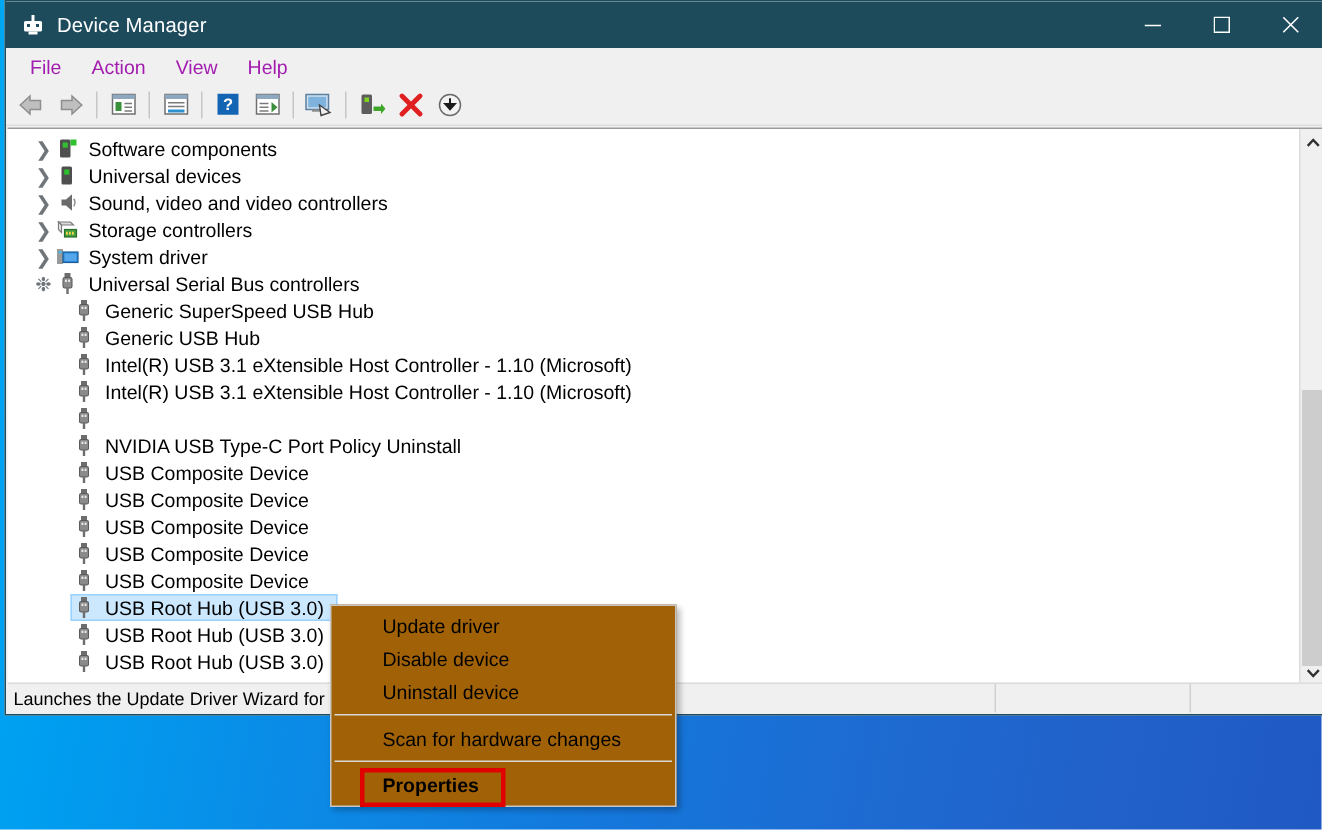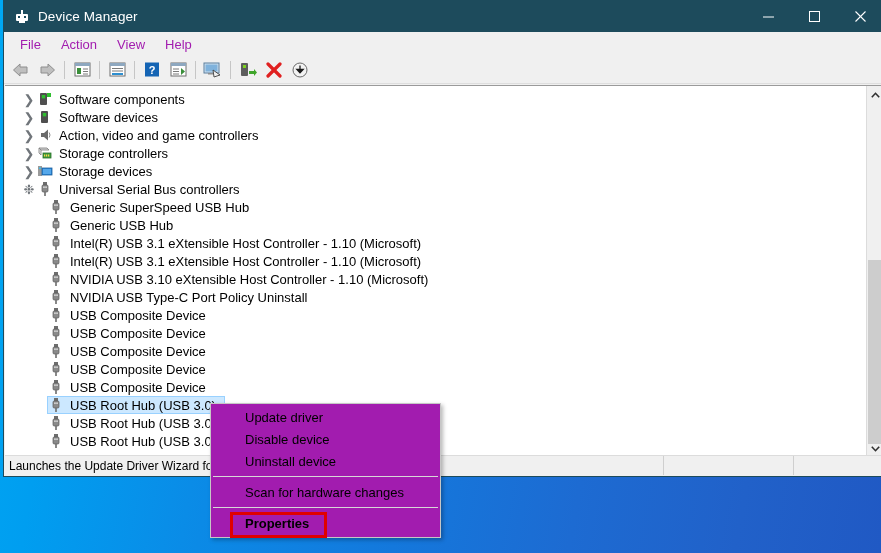--- a/index.html
+++ b/index.html
@@ -207,24 +207,24 @@
     padding-left: 4px;
     box-sizing: border-box;
   }
   #sb-main { width: 658px; }
   #sb-2 { width: 130px; border-left: 1px solid #cfcfcf; }
   #sb-3 { width: 88px; border-left: 1px solid #cfcfcf; }
 
   
   #ctxmenu {
     position: absolute;
-    left: 210px;
+    left: 220px;
     top: 403px;
     width: 231px;
-    background: #a21caf;
+    background: #a16207;
     border: 1px solid #c6c6c6;
     box-shadow: 2px 2px 4px rgba(0,0,0,0.28);
     padding: 2px 0 3px 0;
     box-sizing: border-box;
     z-index: 50;
   }
   .ctxitem {
     height: 22px;
     display: flex;
     align-items: center;
@@ -392,32 +392,32 @@
       </div>
 
       <div class="node lvl1">
         <span class="chev">❯</span>
         <span class="nodeicon">
           <svg width="16" height="16" viewBox="0 0 16 16">
               <rect x="4" y="2" width="7" height="12" rx="1" fill="#4f4f4f"></rect>
               <rect x="5.8" y="4" width="3.4" height="3.4" fill="#2fbf2f"></rect>
             </svg>
         </span>
-        <span class="nodelabel">Software devices</span>
+        <span class="nodelabel">Universal devices</span>
       </div>
 
       <div class="node lvl1">
         <span class="chev">❯</span>
         <span class="nodeicon">
           <svg width="16" height="16" viewBox="0 0 16 16">
               <path d="M4 6 L7 6 L11 2.5 L11 13.5 L7 10 L4 10 Z" fill="#6b6b6b"></path>
               <path d="M12.2 5.5 Q13.8 8 12.2 10.5" stroke="#8c8c8c" fill="none" stroke-width="1"></path>
             </svg>
         </span>
-        <span class="nodelabel">Action, video and game controllers</span>
+        <span class="nodelabel">Sound, video and video controllers</span>
       </div>
 
       <div class="node lvl1">
         <span class="chev">❯</span>
         <span class="nodeicon">
           <svg width="16" height="16" viewBox="0 0 16 16">
               <path d="M2 3 L10 3 L12 5 L4 5 Z" fill="#d8d8d8" stroke="#7a7a7a" stroke-width="0.8"></path>
               <path d="M2 3 L2 8 L4 10 L4 5 Z" fill="#ededed" stroke="#7a7a7a" stroke-width="0.8"></path>
               <rect x="6" y="8" width="8" height="5" fill="#3f9f3f" stroke="#2a6e2a" stroke-width="0.8"></rect>
               <rect x="7" y="9.5" width="1.2" height="2" fill="#ffd24a"></rect>
@@ -431,21 +431,21 @@
       <div class="node lvl1">
         <span class="chev">❯</span>
         <span class="nodeicon">
           <svg width="16" height="16" viewBox="0 0 16 16">
               <rect x="1" y="3" width="4" height="10" fill="#9a9a9a"></rect>
               <rect x="2" y="4.5" width="2" height="1.4" fill="#39c0f0"></rect>
               <rect x="5" y="5" width="10" height="7" fill="#2a86d8" stroke="#1c5f9c" stroke-width="0.8"></rect>
               <rect x="6" y="6" width="8" height="5" fill="#54a7ea"></rect>
             </svg>
         </span>
-        <span class="nodelabel">Storage devices</span>
+        <span class="nodelabel">System driver</span>
       </div>
 
       <div class="node lvl1">
         <span class="chev">❉</span>
         <span class="nodeicon">
           <svg width="16" height="16" viewBox="0 0 16 16">
               <rect x="6" y="1" width="4" height="3" fill="#6d6d6d"></rect>
               <rect x="5" y="4" width="6" height="7" rx="1.2" fill="#8a8a8a" stroke="#5a5a5a" stroke-width="0.7"></rect>
               <rect x="6.3" y="5.4" width="1.3" height="1.6" fill="#e9e9e9"></rect>
               <rect x="8.4" y="5.4" width="1.3" height="1.6" fill="#e9e9e9"></rect>
@@ -510,21 +510,20 @@
       <div class="node lvl2">
         <span class="nodeicon">
           <svg width="16" height="16" viewBox="0 0 16 16">
               <rect x="6" y="1" width="4" height="3" fill="#6d6d6d"></rect>
               <rect x="5" y="4" width="6" height="7" rx="1.2" fill="#8a8a8a" stroke="#5a5a5a" stroke-width="0.7"></rect>
               <rect x="6.3" y="5.4" width="1.3" height="1.6" fill="#e9e9e9"></rect>
               <rect x="8.4" y="5.4" width="1.3" height="1.6" fill="#e9e9e9"></rect>
               <rect x="7.2" y="11" width="1.6" height="4" fill="#6d6d6d"></rect>
             </svg>
         </span>
-        <span class="nodelabel">NVIDIA USB 3.10 eXtensible Host Controller - 1.10 (Microsoft)</span>
       </div>
 
       <div class="node lvl2">
         <span class="nodeicon">
           <svg width="16" height="16" viewBox="0 0 16 16">
               <rect x="6" y="1" width="4" height="3" fill="#6d6d6d"></rect>
               <rect x="5" y="4" width="6" height="7" rx="1.2" fill="#8a8a8a" stroke="#5a5a5a" stroke-width="0.7"></rect>
               <rect x="6.3" y="5.4" width="1.3" height="1.6" fill="#e9e9e9"></rect>
               <rect x="8.4" y="5.4" width="1.3" height="1.6" fill="#e9e9e9"></rect>
               <rect x="7.2" y="11" width="1.6" height="4" fill="#6d6d6d"></rect>

